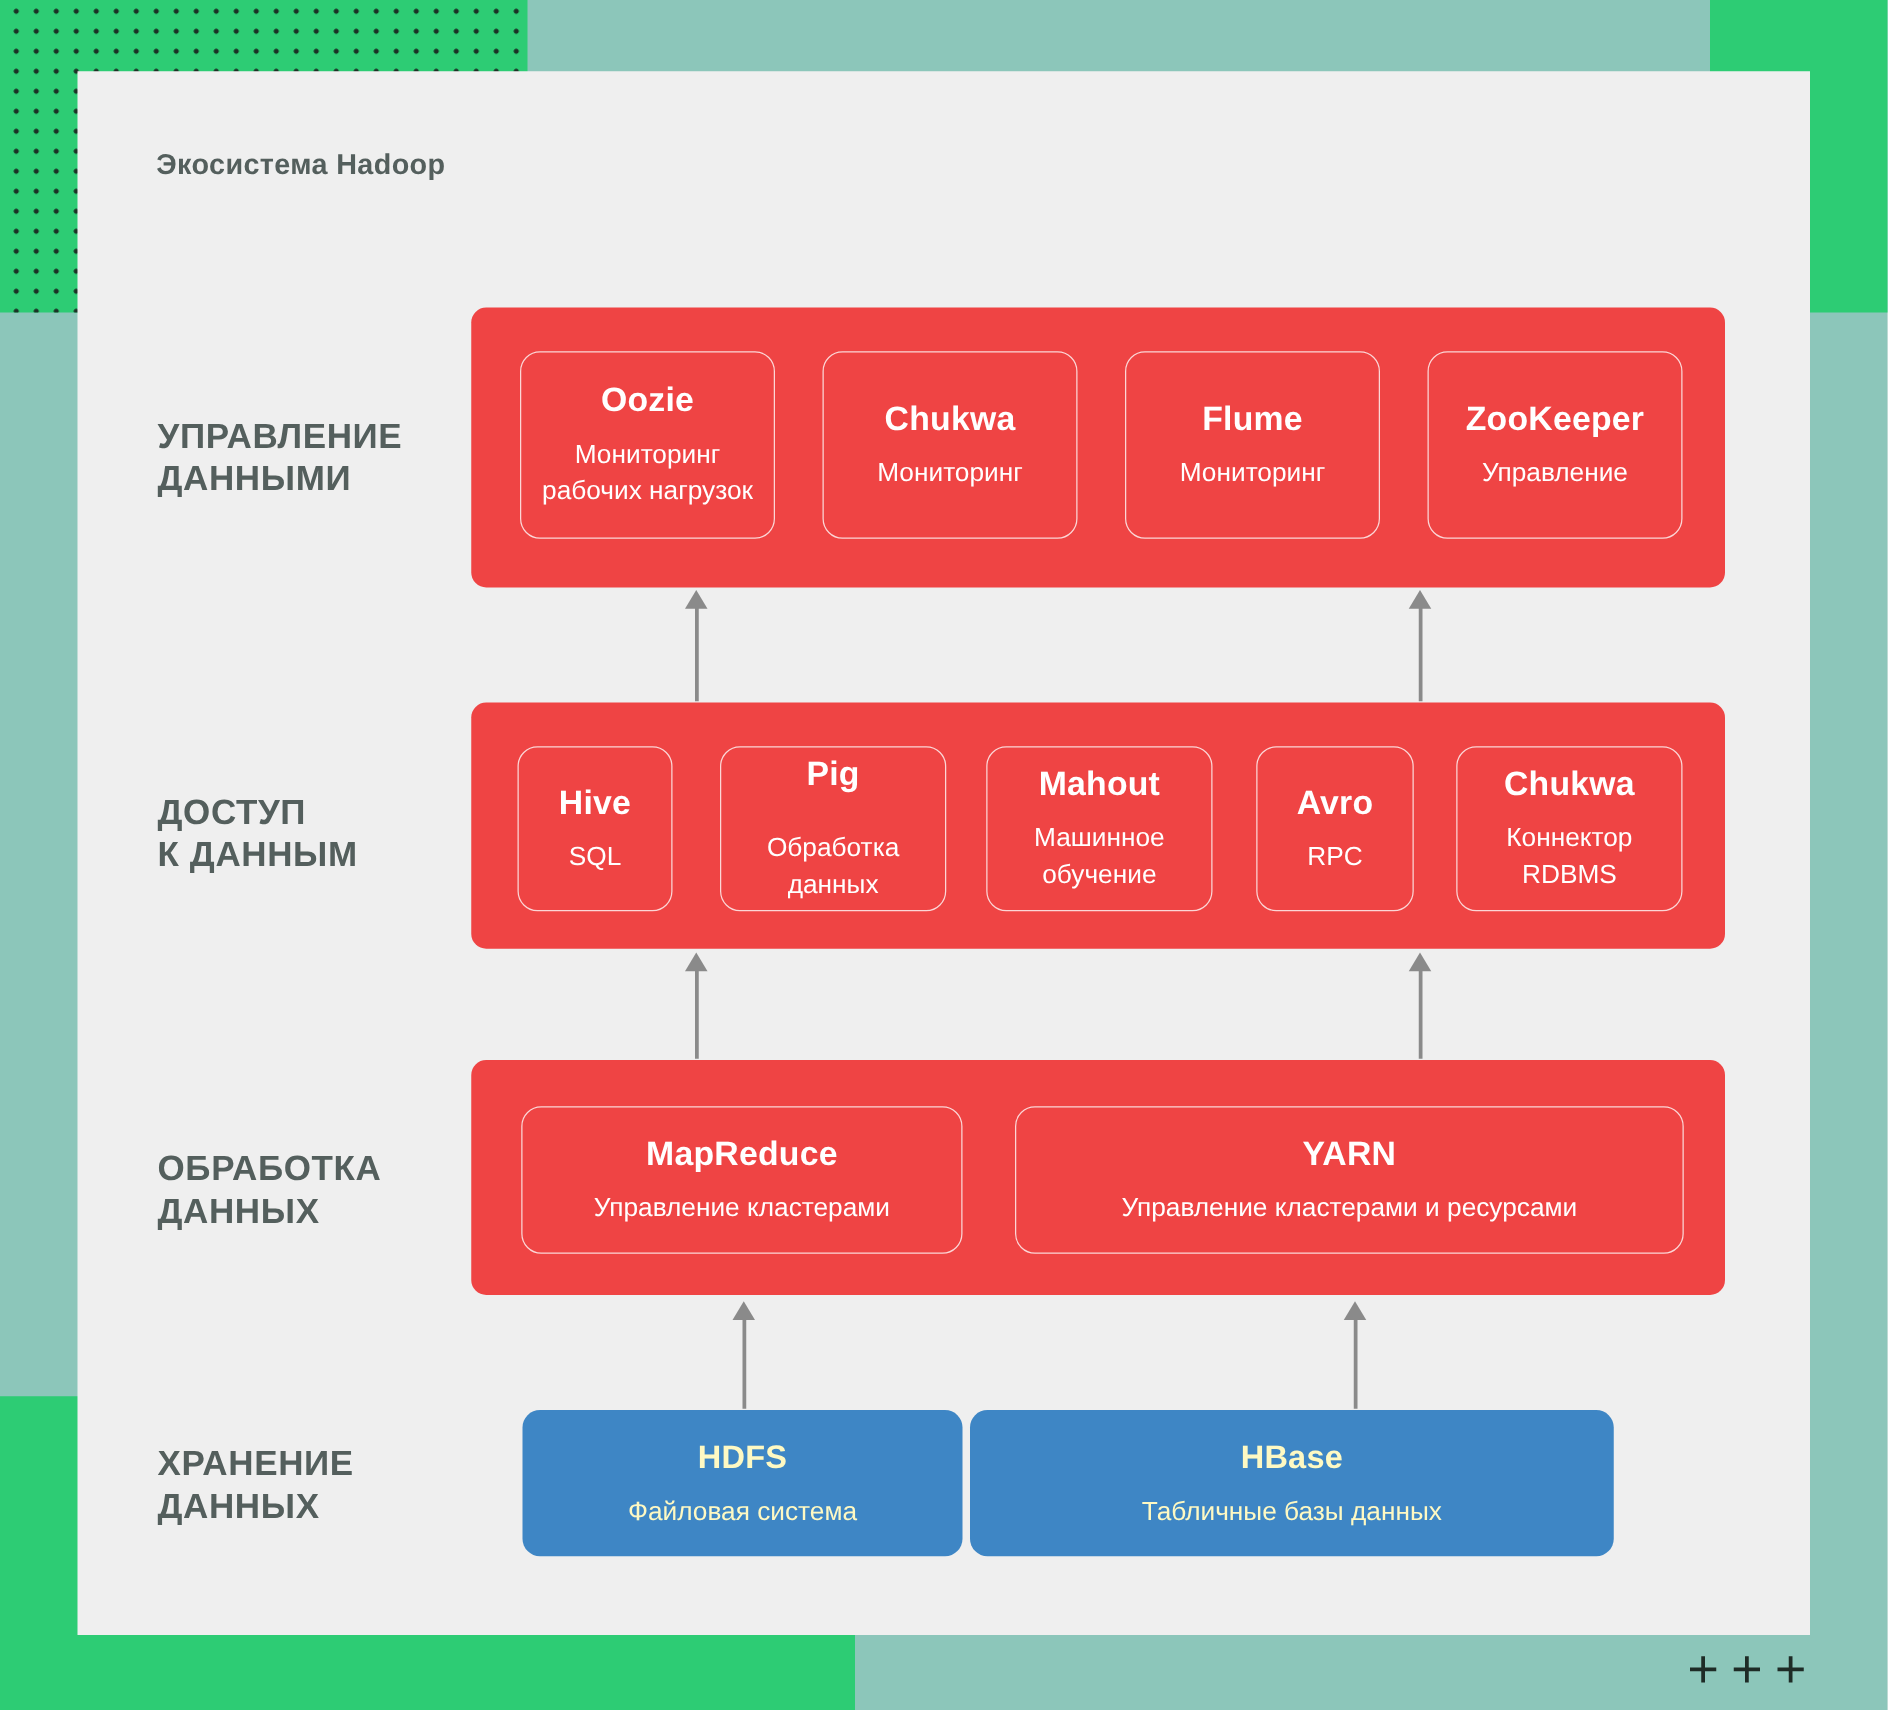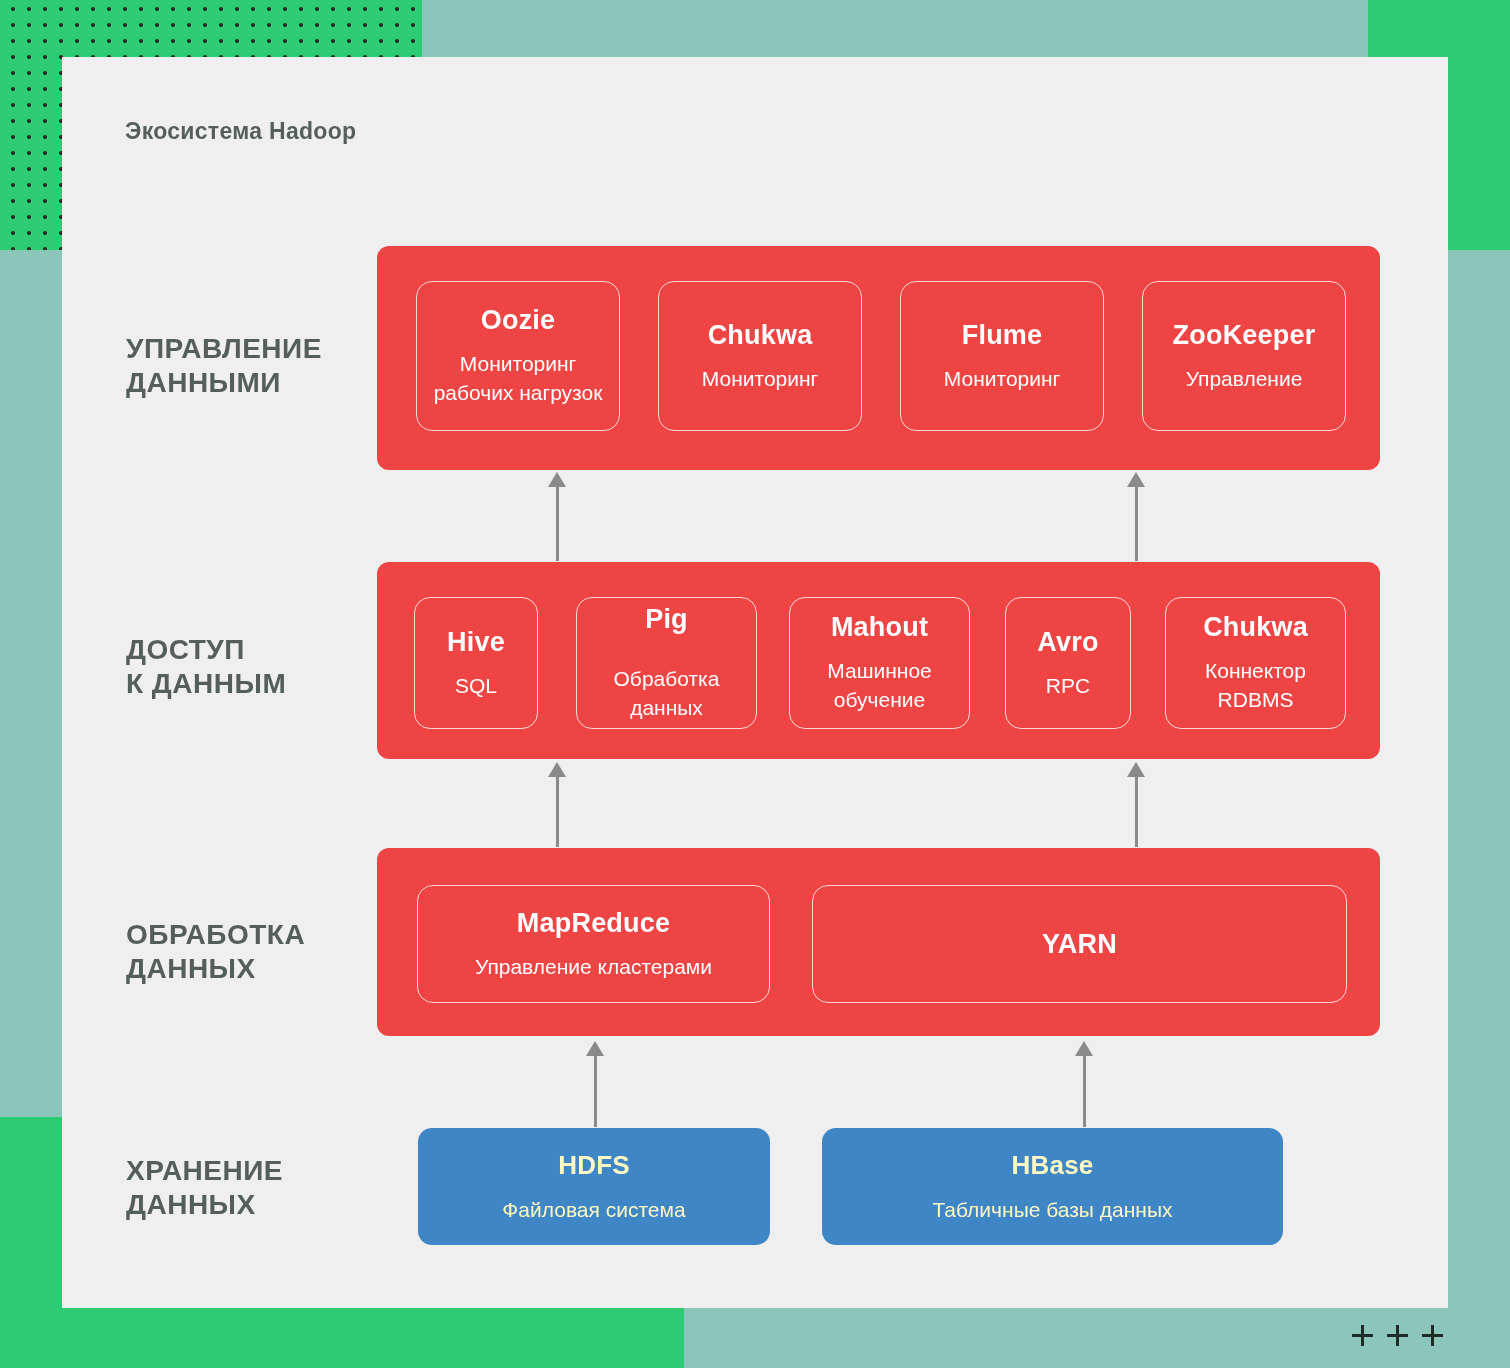--- a/index.html
+++ b/index.html
@@ -88,21 +88,21 @@
 
   
   .block {
     position:absolute; top:1071px; height:117px;
     background:#3E86C5; border-radius:14px;
     display:flex; flex-direction:column;
     align-items:center; justify-content:center;
     text-align:center; color:#fef9c3; gap:14px;
   }
   .blk-hdfs  { left:356px; width:352px; }
-  .blk-hbase { left:760px; width:461px;text-align:center; }
+  .blk-hbase { left:714px; width:515px;text-align:center; }
   .block .box-name { font-size:26px; }
 
   
   .arrow { position:absolute; width:20px; }
   .arrow::before {
     content:""; position:absolute; left:8.5px; top:13px; bottom:0;
     width:3px; background:#8A8A8A;
   }
   .arrow::after {
     content:""; position:absolute; left:1px; top:0;
@@ -195,20 +195,21 @@
     </div>
   </div>
 
   <div class="panel panel-3 p3">
     <div class="box b-mapreduce">
       <div class="box-name">MapReduce</div>
       <div class="box-desc">Управление кластерами</div>
     </div>
     <div class="box b-yarn">
       <div class="box-name">YARN</div>
+      <div class="box-desc">Управление кластерами и ресурсами</div>
     </div>
   </div>
 
   <div class="block blk-hdfs">
     <div class="box-name">HDFS</div>
     <div class="box-desc">Файловая система</div>
   </div>
   <div class="block blk-hbase">
     <div class="box-name">HBase</div>
     <div class="box-desc">Табличные базы данных</div>

